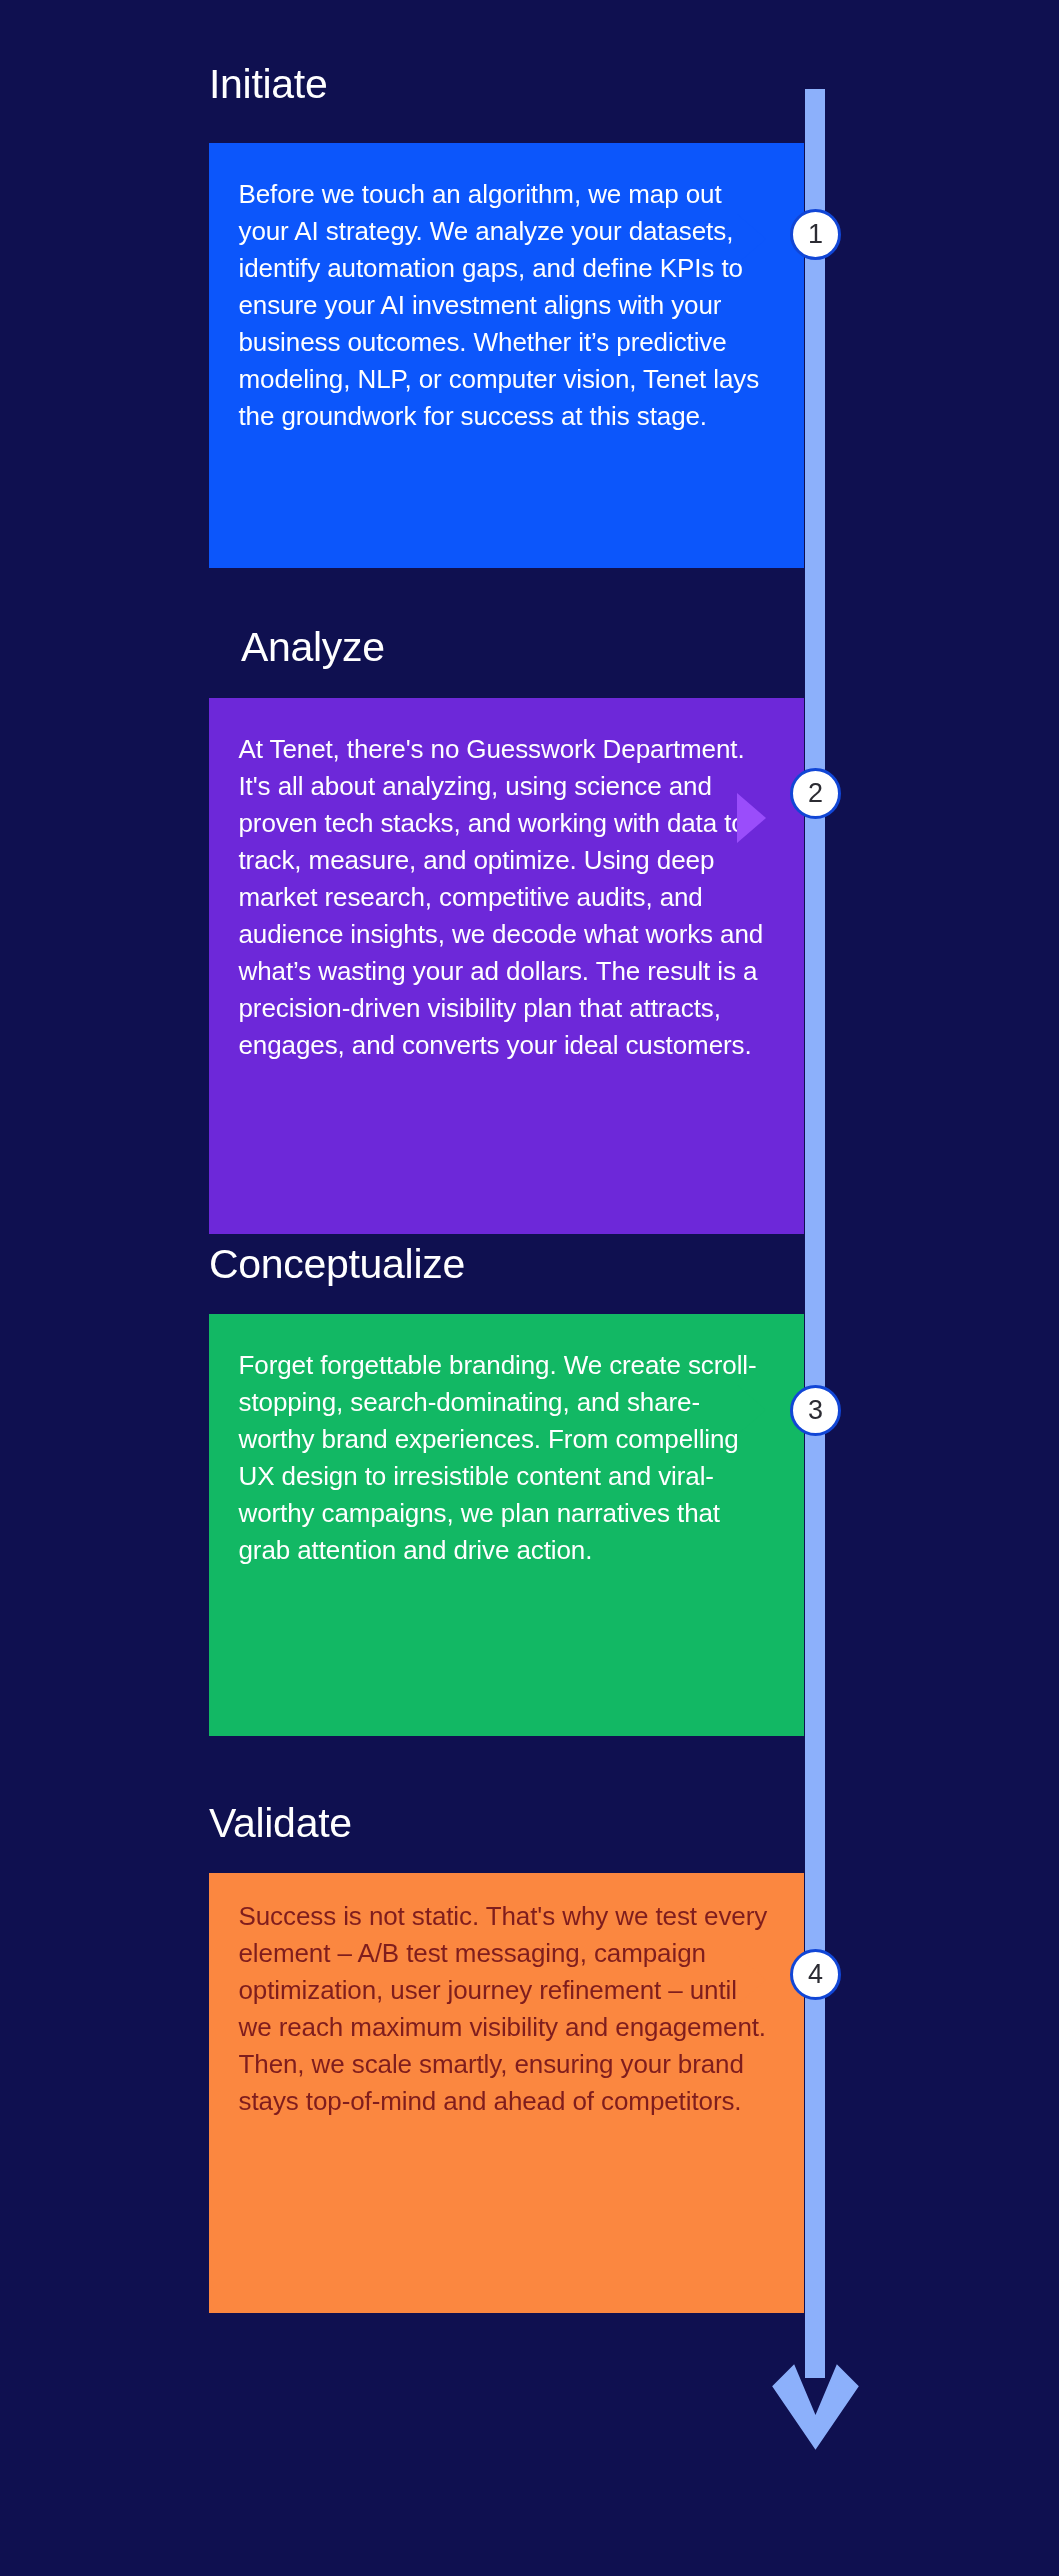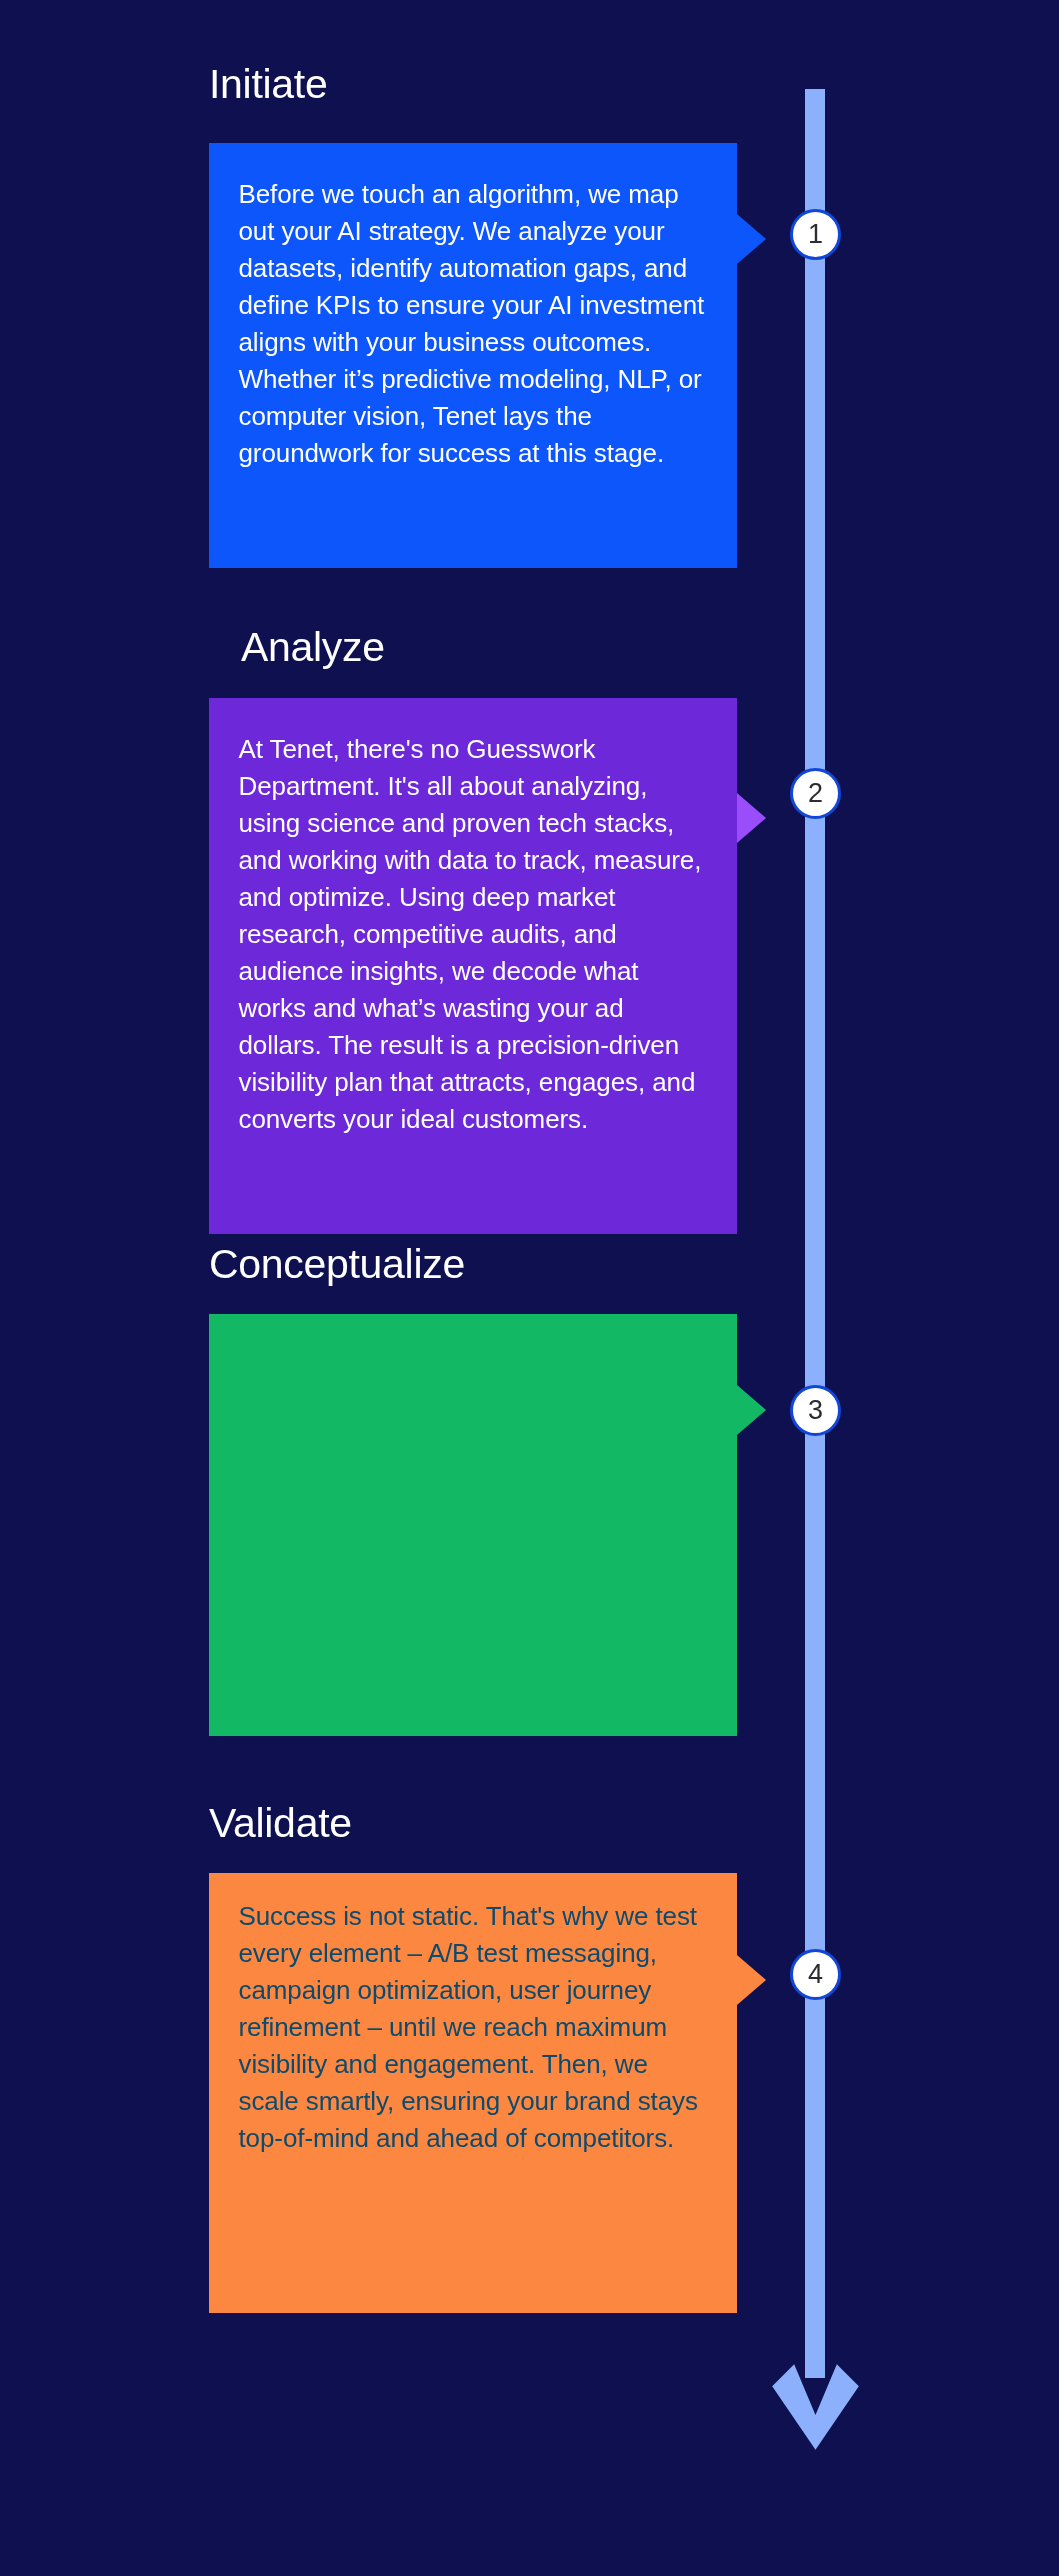--- a/index.html
+++ b/index.html
@@ -38,21 +38,21 @@
     font-weight:400;
     line-height:1;
     letter-spacing:-0.3px;
     white-space:nowrap;
   }
 
   
   .card {
     position:absolute;
     left:209px;
-    width:528px;
+    width:595px;
     padding:33px 29.5px 27px 29.5px;
   }
   .card-text {
     font-size:26px;
     line-height:37px;
     color:#ffffff;
     font-weight:400;
     letter-spacing:-0.1px;
   }
   
@@ -107,29 +107,30 @@
   <div class="card" id="card-2" style="top: 698px; height: 536px; background: #6d28d9;">
     <div class="card-text" style="color: rgb(255, 255, 255);">At Tenet, there's no Guesswork Department. It's all about analyzing, using science and proven tech stacks, and working with data to track, measure, and optimize. Using deep market research, competitive audits, and audience insights, we decode what works and what’s wasting your ad dollars. The result is a precision-driven visibility plan that attracts, engages, and converts your ideal customers.</div>
     <div class="card-pointer" id="ptr-2" style="top: 95px; color: rgb(154, 77, 251);"></div>
   </div>
   <div class="marker" style="left: 790px; top: 768px; background: rgb(255, 255, 255); border-color: rgb(17, 70, 214); color: rgb(44, 44, 51);">
     <span>2</span>
   </div>
 
   <div class="step-title" style="top: 1244px; color: rgb(255, 255, 255);">Conceptualize</div>
   <div class="card" id="card-3" style="top: 1314px; height: 422px; background: rgb(18, 184, 100);">
+    <div class="card-text" style="color: rgb(255, 255, 255);">Forget forgettable branding. We create scroll-stopping, search-dominating, and share-worthy brand experiences. From compelling UX design to irresistible content and viral-worthy campaigns, we plan narratives that grab attention and drive action.</div>
     <div class="card-pointer" id="ptr-3" style="top: 71px; color: rgb(18, 184, 100);"></div>
   </div>
   <div class="marker" style="left: 790px; top: 1385px; background: rgb(255, 255, 255); border-color: rgb(17, 70, 214); color: rgb(44, 44, 51);">
     <span>3</span>
   </div>
 
   <div class="step-title" style="top: 1803px; color: #ffffff;">Validate</div>
   <div class="card" id="card-4" style="top: 1873px; height: 440px; padding-top: 25.4px; background: rgb(251, 135, 64);">
-    <div class="card-text" style="color: #0c4a6e;">Success is not static. That's why we test every element – A/B test messaging, campaign optimization, user journey refinement – until we reach maximum visibility and engagement. Then, we scale smartly, ensuring your brand stays top-of-mind and ahead of competitors.</div>
+    <div class="card-text" style="color: #7f1d1d;">Success is not static. That's why we test every element – A/B test messaging, campaign optimization, user journey refinement – until we reach maximum visibility and engagement. Then, we scale smartly, ensuring your brand stays top-of-mind and ahead of competitors.</div>
     <div class="card-pointer" id="ptr-4" style="top: 82px; color: rgb(251, 135, 64);"></div>
   </div>
   <div class="marker" style="left: 790px; top: 1949px; background: rgb(255, 255, 255); border-color: rgb(17, 70, 214); color: rgb(44, 44, 51);">
     <span>4</span>
   </div>
 
 </div>
 
 
 </body></html>

